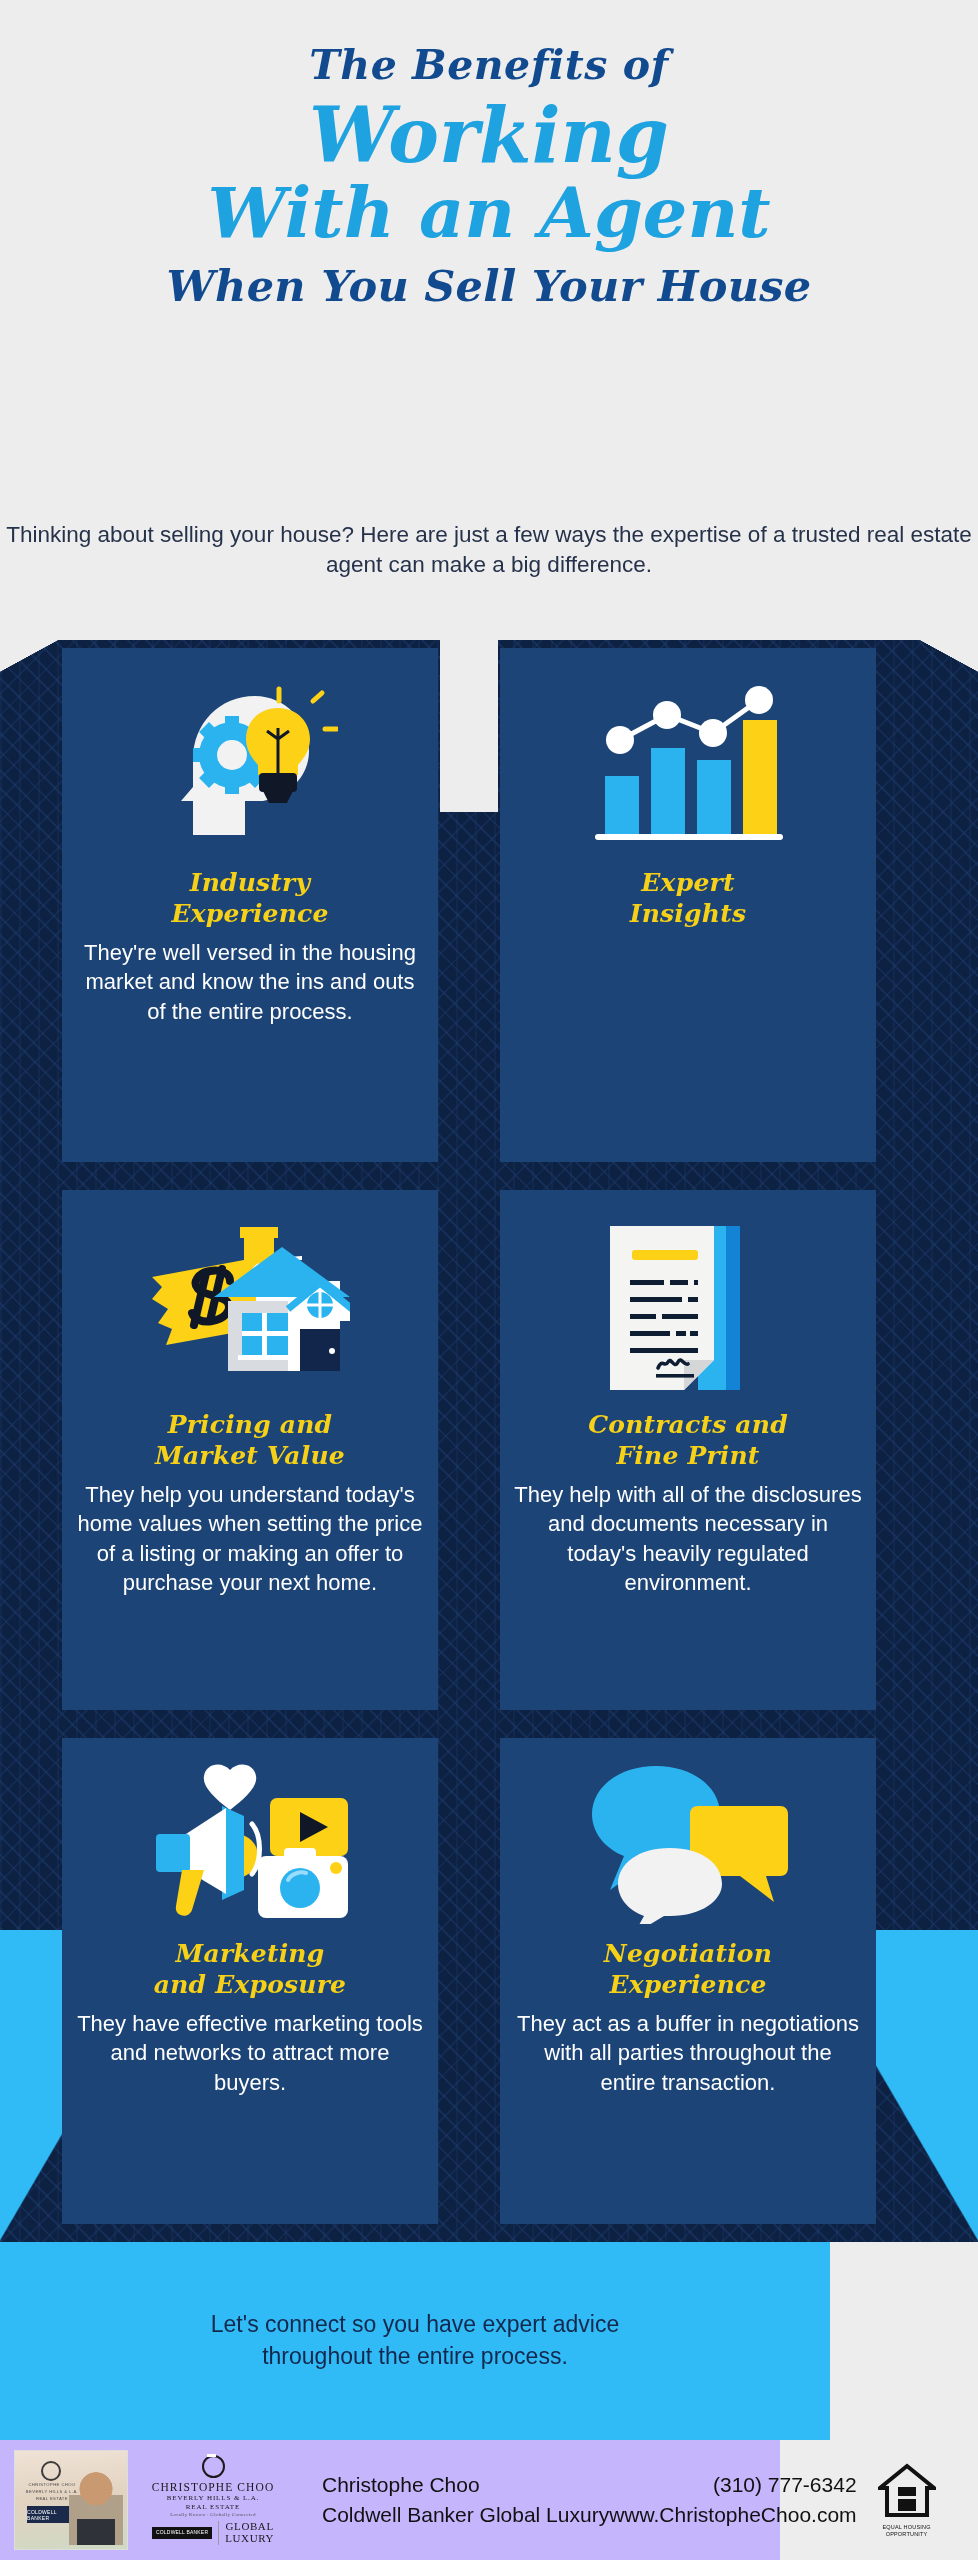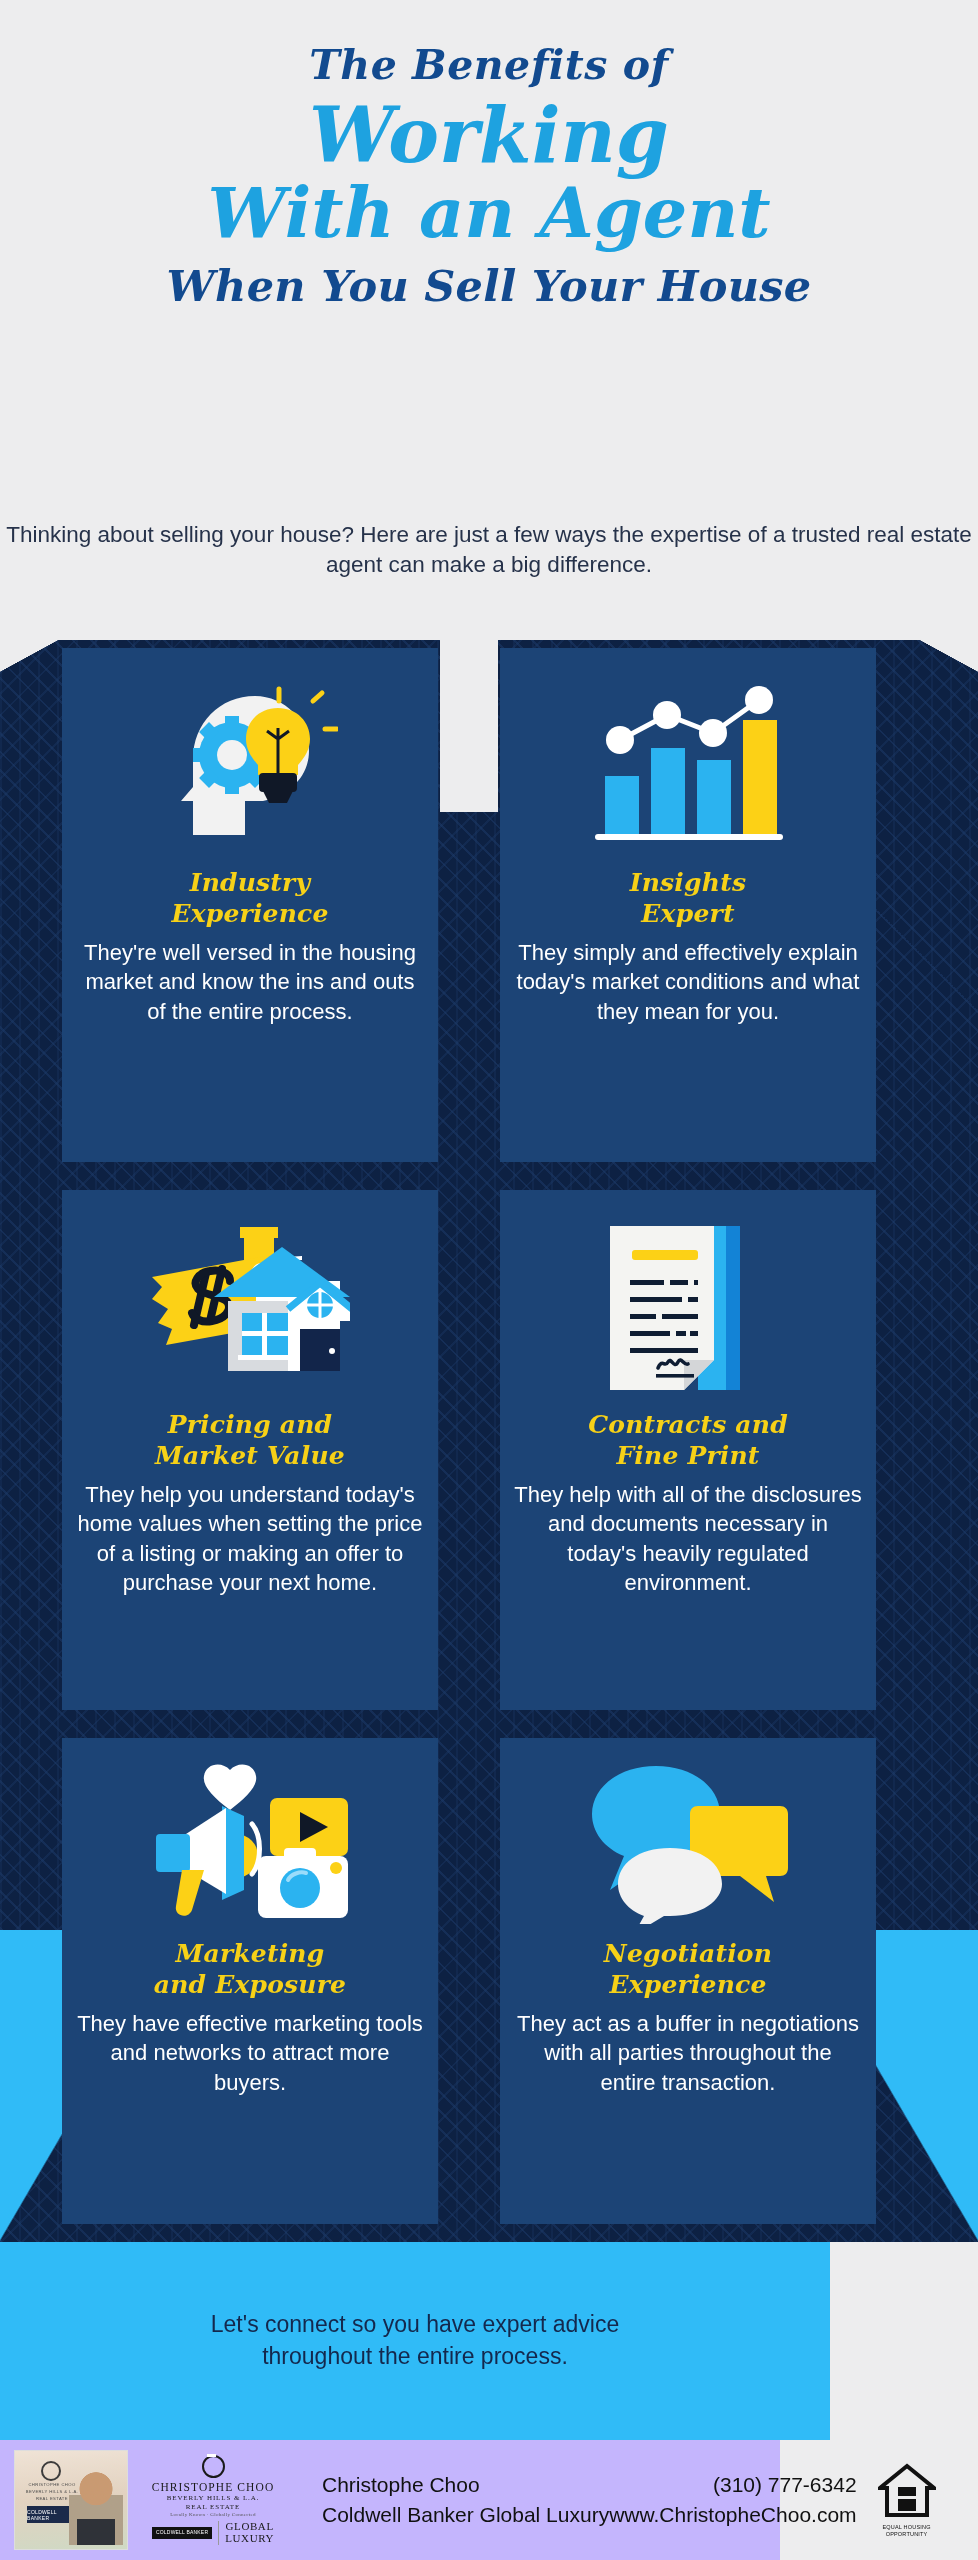--- a/index.html
+++ b/index.html
@@ -213,24 +213,23 @@
           <rect x="150" y="40" width="34" height="114" fill="#FCD116"></rect>
           <rect x="2" y="154" width="188" height="6" rx="3" fill="#ffffff"></rect>
           <polyline points="27,60 74,35 120,53 166,20" fill="none" stroke="#ffffff" stroke-width="5"></polyline>
           <circle cx="27" cy="60" r="14" fill="#ffffff"></circle>
           <circle cx="74" cy="35" r="14" fill="#ffffff"></circle>
           <circle cx="120" cy="53" r="14" fill="#ffffff"></circle>
           <circle cx="166" cy="20" r="14" fill="#ffffff"></circle>
         </svg>
       </div>
       <div class="card-title">
+        <div>Expert</div>
         <div>Insights</div>
-        <div>Expert</div>
-      </div>
-      <div class="card-body">They simply and effectively explain today's market conditions and what they mean for you.</div>
+      </div>
     </div>
 
     <div class="card c2">
       <div class="icon-wrap">
         <svg width="200" height="165" viewBox="0 0 200 165" aria-hidden="true">
           <rect x="94" y="5" width="30" height="38" fill="#FCD116"></rect>
           <rect x="90" y="2" width="38" height="11" fill="#FCD116"></rect>
           <path d="M2 52 L132 28 L148 96 L16 120 L22 104 L8 98 L18 84 L2 74 L12 62 Z" fill="#FCD116"></path>
           <circle cx="112" cy="49" r="9" fill="none" stroke="#ffffff" stroke-width="4"></circle>
           <path d="M112 45 C125 36 139 33 152 33" fill="none" stroke="#ffffff" stroke-width="4"></path>

